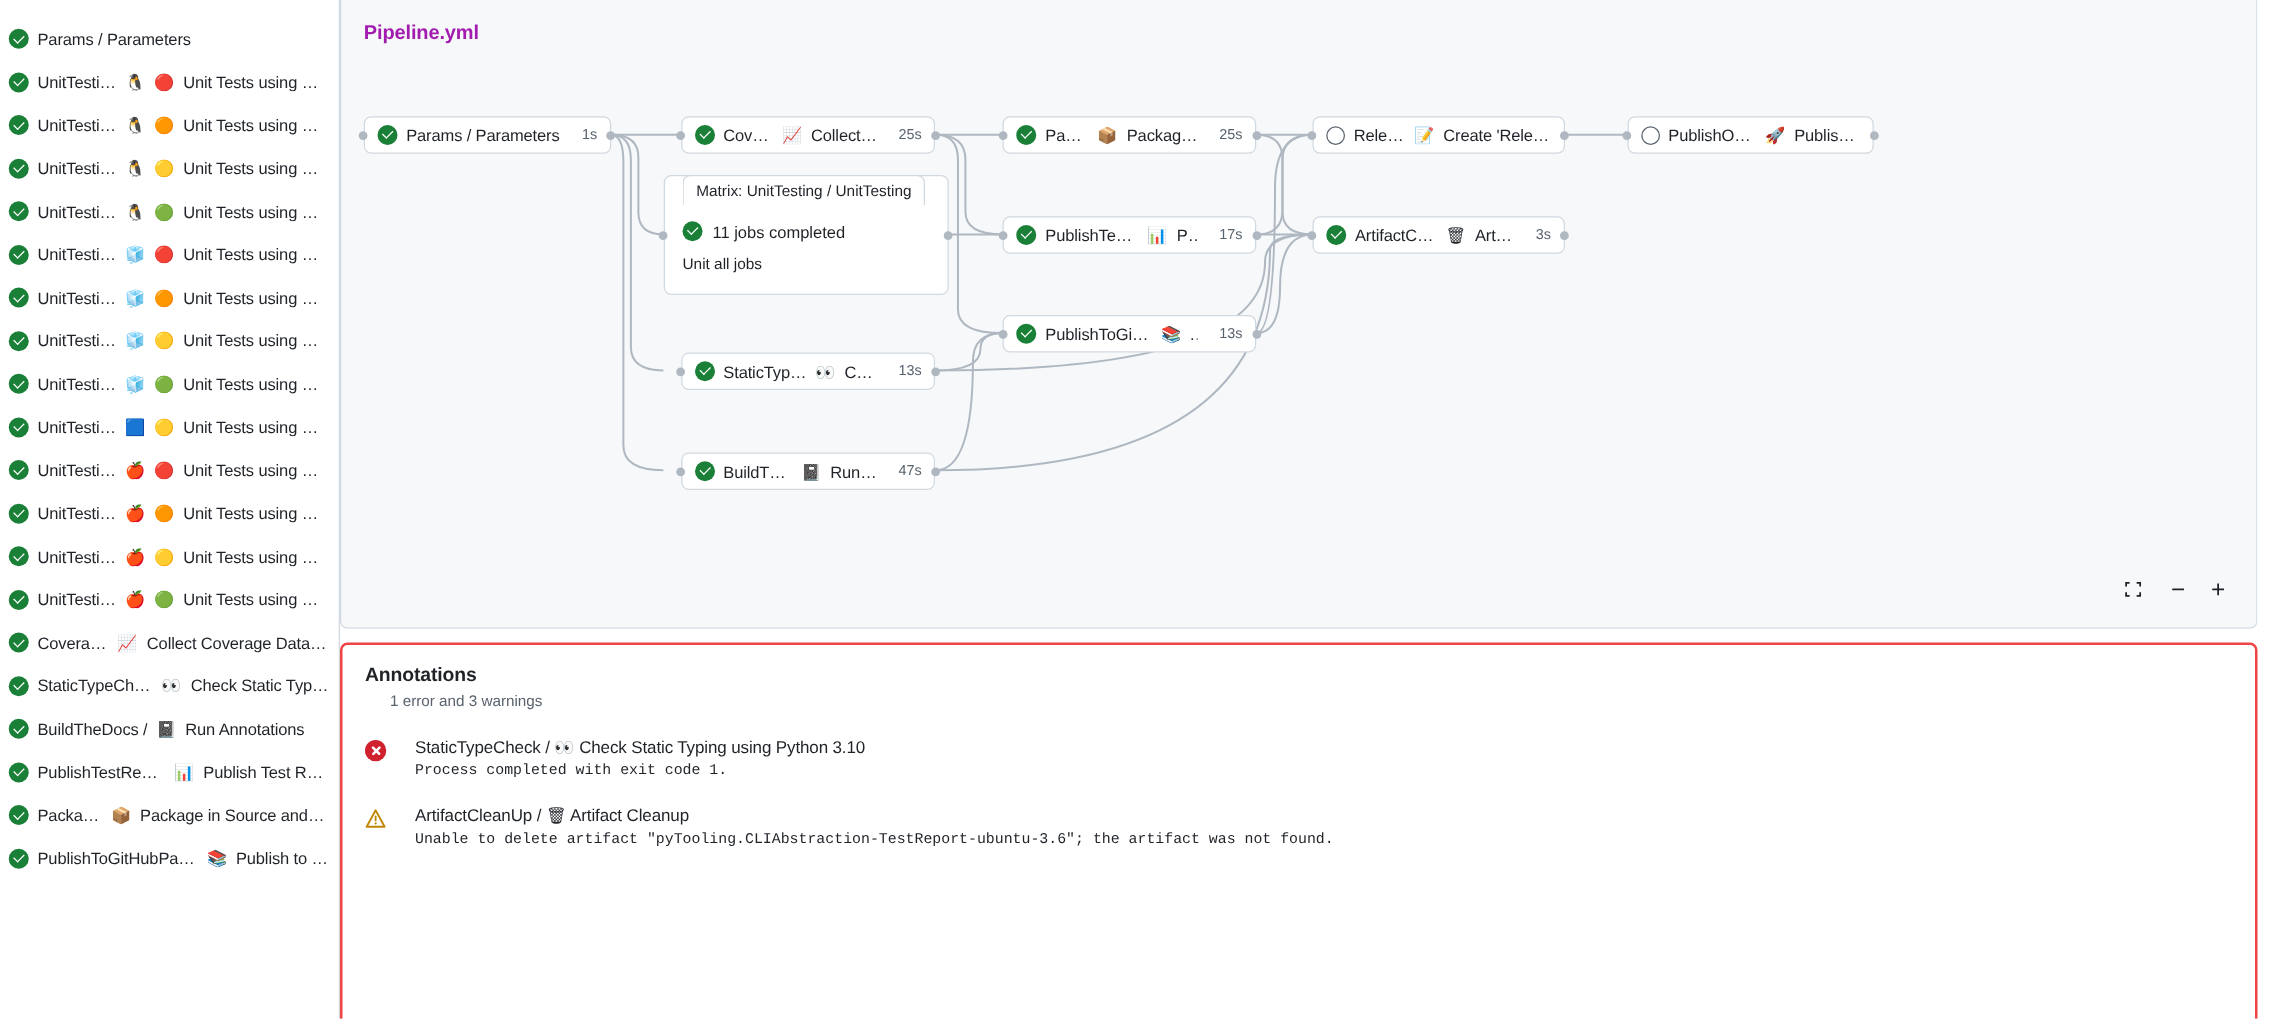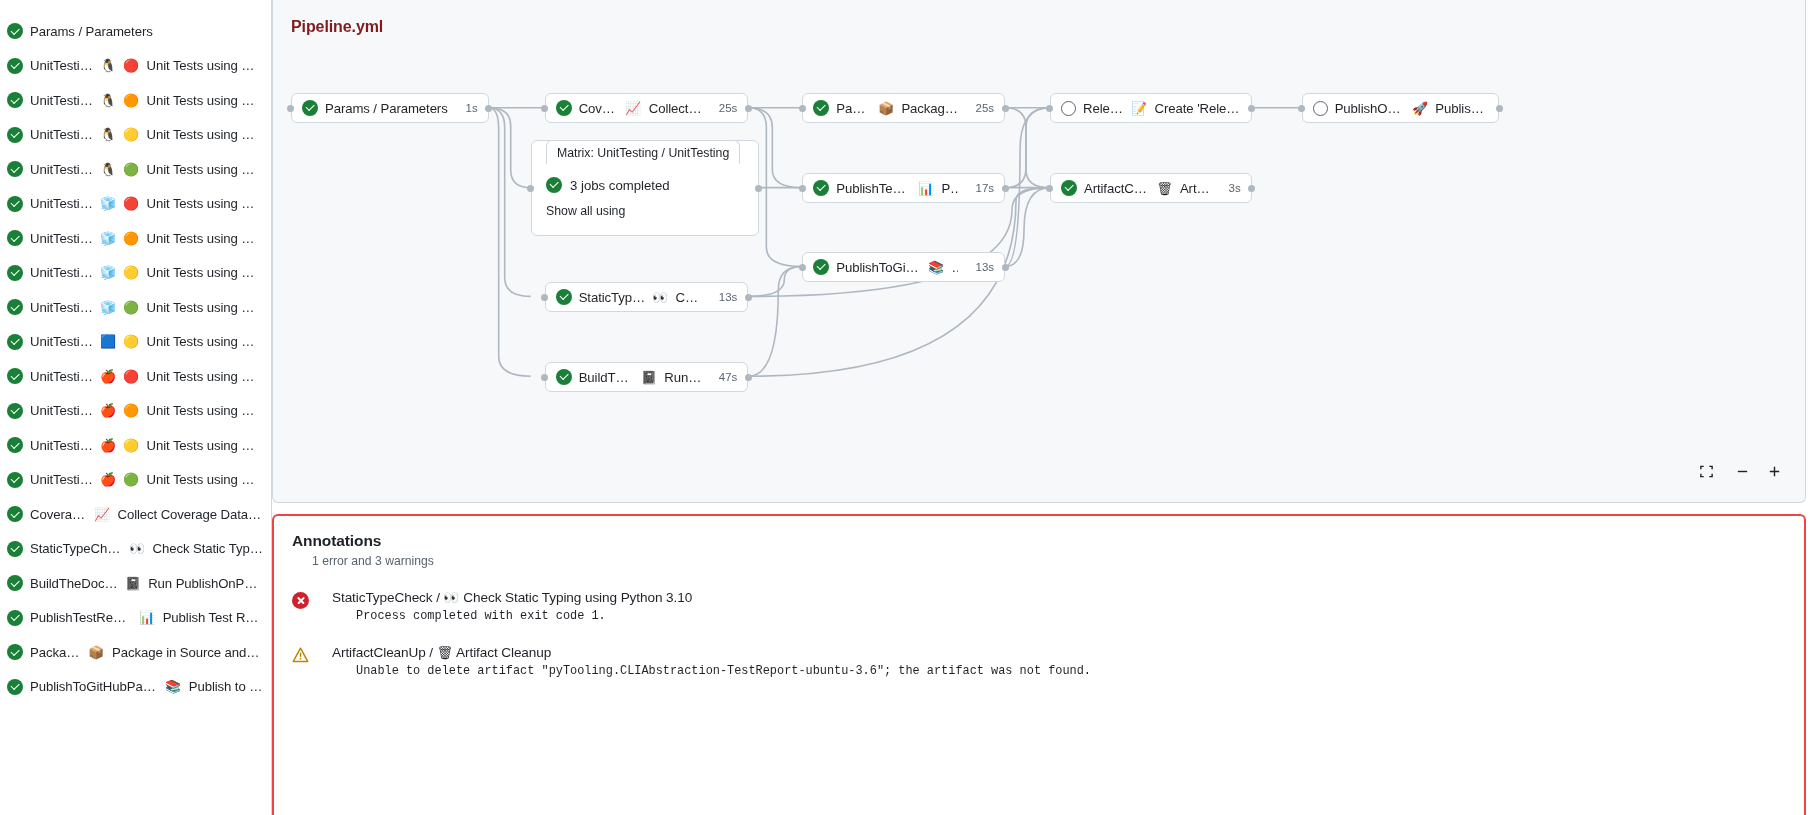--- a/index.html
+++ b/index.html
@@ -83,21 +83,21 @@
     background: #f6f8fa;
     border: 1px solid #d1d9e0;
     border-top: none;
     border-radius: 0 0 6px 6px;
     height: 503px;
     position: relative;
     overflow: hidden;
   }
   .graph-head { padding: 18px 0 0 18px; }
   .graph-title {
-    font-size: 16px; font-weight: 600; color: #7f1d1d; letter-spacing: -0.1px;
+    font-size: 16px; font-weight: 600; color: #a21caf; letter-spacing: -0.1px;
   }
   .graph-sub {
     font-size: 12.2px; color: #59636e; margin-top: 4px;
   }
 
   .canvas { position: absolute; inset: 0; }
   .edges { position: absolute; left: 0; top: 0; width: 100%; height: 100%; }
 
   .node {
     position: absolute;
@@ -177,21 +177,20 @@
   .ann-title { font-size: 15.5px; font-weight: 600; letter-spacing: -0.1px; }
   .ann-sub { font-size: 12.2px; color: #59636e; margin-top: 4px; margin-left: 20px; }
   .ann-list { margin-top: 22px; }
   .ann-row { display: flex; gap: 23px; margin-bottom: 22px; }
   .ann-icon { flex: 0 0 auto; padding-top: 2px; }
   .ann-head { font-size: 13.6px; color: #1f2328; letter-spacing: -0.1px; }
   .ann-head .emj { font-size: 13px; }
   .ann-msg {
     font-size: 11.9px; color: #1f2328; margin-top: 4px;
     font-family: "Liberation Mono", monospace;
-    margin-left: 24px;
   }
 </style>
 </head>
 <body>
 
 <div class="app">
 
   <div class="sidebar">
     <div id="sidebar-list">
         <div class="job-item">
@@ -298,21 +297,21 @@
         <div class="job-item">
           <span class="ic ic-success"></span>
           <span class="jlabel">StaticTypeCheck / </span>
           <span class="emj">👀</span>
           <span class="jlabel">Check Static Typing...</span>
         </div>
         <div class="job-item">
           <span class="ic ic-success"></span>
           <span class="jlabel">BuildTheDocs / </span>
           <span class="emj">📓</span>
-          <span class="jlabel">Run PublishOnPyPI</span>
+          <span class="jlabel">Run Annotations</span>
         </div>
         <div class="job-item">
           <span class="ic ic-success"></span>
           <span class="jlabel">PublishTestResults / </span>
           <span class="emj">📊</span>
           <span class="jlabel">Publish Test Resu...</span>
         </div>
         <div class="job-item">
           <span class="ic ic-success"></span>
           <span class="jlabel">Package / </span>
@@ -470,23 +469,23 @@
             <div class="port" style="left: 79.824%; top: 104.5px;"></div>
             <div class="port" style="left: 16.5906%; top: 184.5px;"></div>
             <div class="port" style="left: 31.4537%; top: 184.5px;"></div>
           </div>
 
         <div class="matrix" style="left:258px; top:140px; width:228px; height:96px;">
           <div class="matrix-title">Matrix: UnitTesting / UnitTesting</div>
           <div class="matrix-body">
             <div class="matrix-row">
               <span class="ic ic-success"></span>
-              <span>3 jobs completed</span>
-            </div>
-            <div class="matrix-link">Show all using</div>
+              <span>11 jobs completed</span>
+            </div>
+            <div class="matrix-link">Unit all jobs</div>
           </div>
         </div>
 
         <div class="zoom-controls">
           <div class="zc-btn">
             <svg width="15" height="15" viewBox="0 0 16 16" fill="none" stroke="#1f2328" stroke-width="1.5">
               <path d="M2 5.5V2.5h3M11 2.5h3v3M14 10.5v3h-3M5 13.5H2v-3"></path>
             </svg>
           </div>
           <div class="zc-group">

